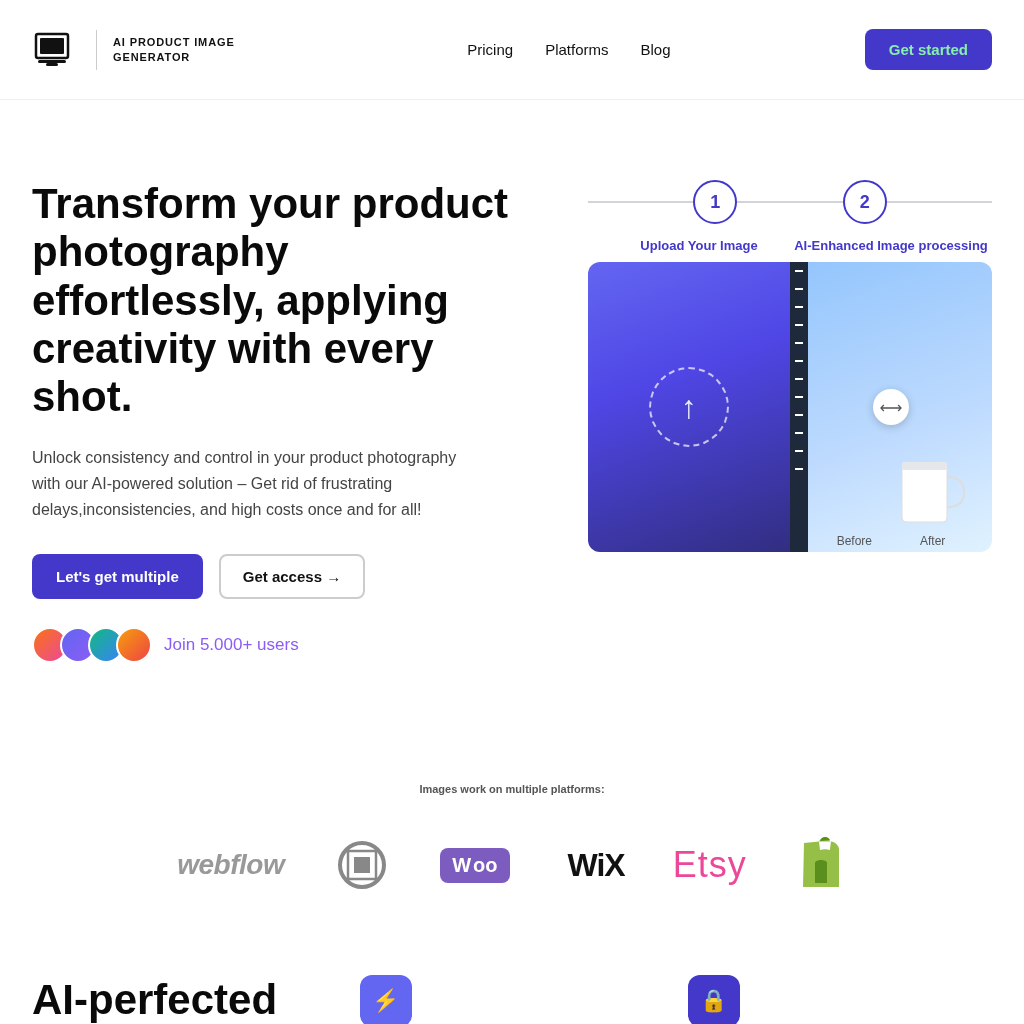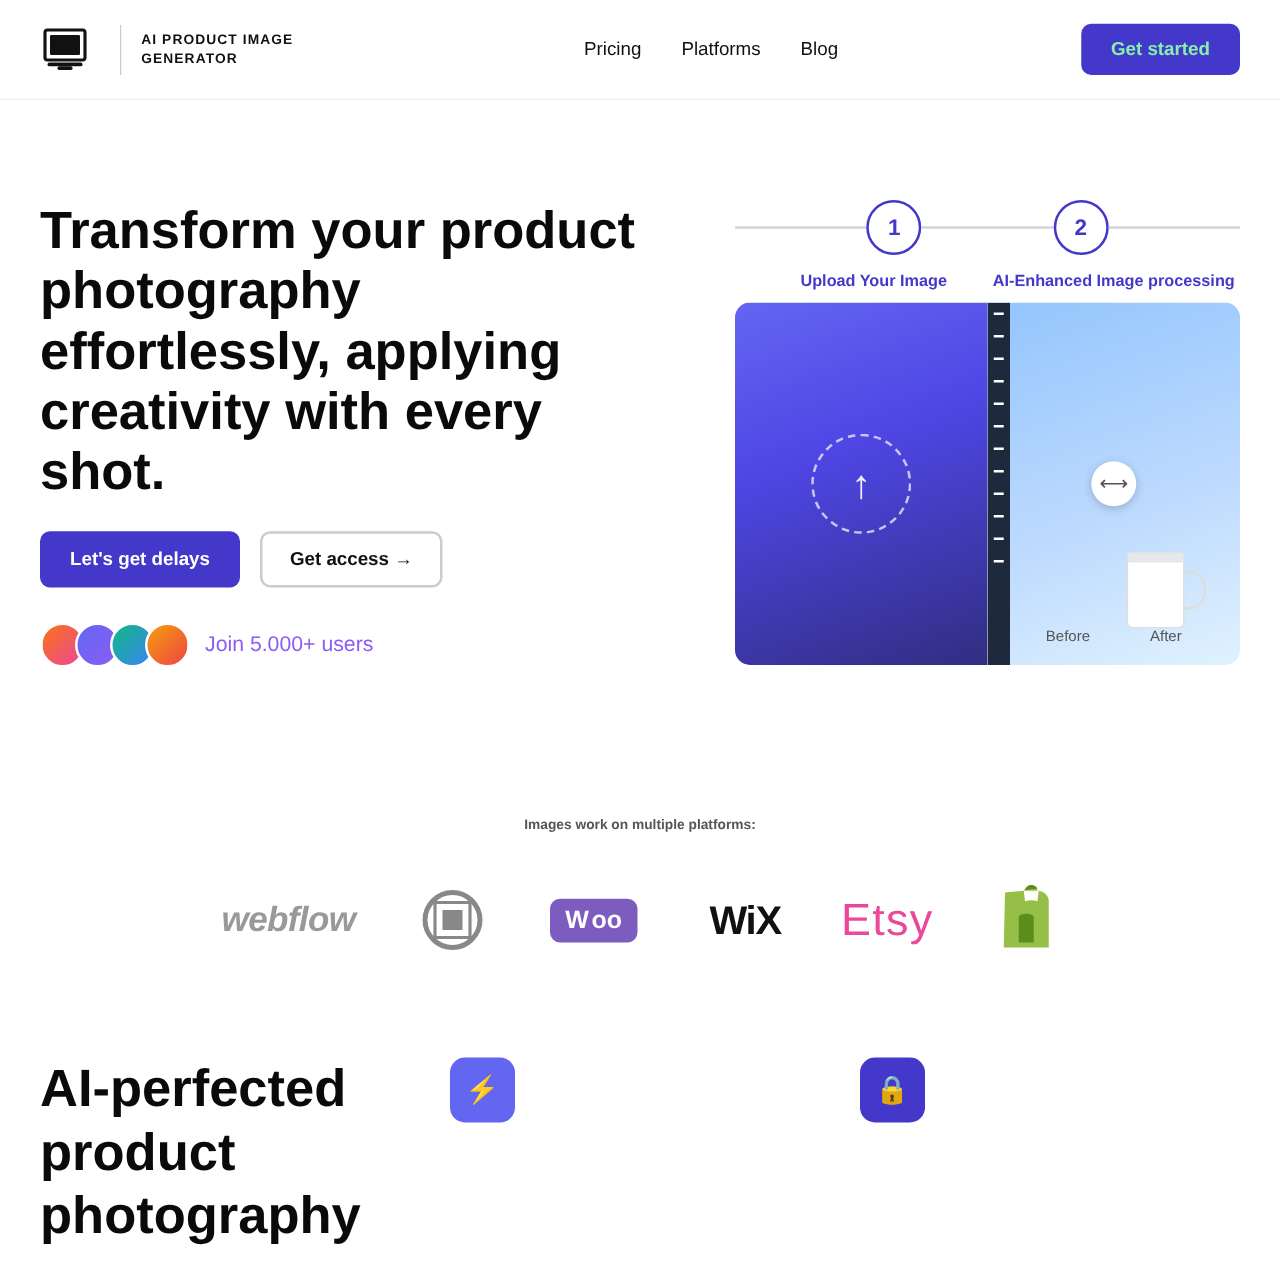--- a/index.html
+++ b/index.html
@@ -1,21 +1,21 @@
 <!DOCTYPE html>
 <html><head>
   <meta charset="utf-8">
   <style>
     * { margin: 0; padding: 0; box-sizing: border-box; }
     body { font-family: -apple-system, BlinkMacSystemFont, 'Segoe UI', sans-serif; background: #fff; color: #111; overflow-x: hidden; }
 
     
     nav {
       display: flex; align-items: center; justify-content: space-between;
-      padding: 0 32px; height: 80px; border-bottom: 1px solid #eee;
+      padding: 0 32px; height: 100px; border-bottom: 1px solid #eee;
     }
     .nav-logo {
       display: flex; align-items: center; gap: 12px;
     }
     .logo-icon {
       width: 48px; height: 48px; position: relative;
     }
     .logo-icon svg { width: 48px; height: 48px; }
     .logo-title {
       font-size: 11px; font-weight: 700; letter-spacing: 0.08em; color: #111; max-width: 160px; line-height: 1.3;
@@ -127,21 +127,21 @@
     }
     .compare-handle {
       position: absolute; left: 50%; top: 50%; transform: translate(-50%, -50%);
       width: 36px; height: 36px; background: #fff; border-radius: 50%;
       box-shadow: 0 2px 8px rgba(0,0,0,0.2);
       display: flex; align-items: center; justify-content: center;
       font-size: 16px; color: #555;
       z-index: 2;
     }
     .before-after {
-      position: absolute; bottom: 16px; display: flex; gap: 48px; left: 50%; transform: translateX(-50%);
+      position: absolute; bottom: 4px; display: flex; gap: 48px; left: 50%; transform: translateX(-50%);
     }
     .ba-label { font-size: 12px; color: #555; font-weight: 500; }
     .mug-svg { width: 80px; height: 100px; }
 
     
     .platforms-section {
       padding: 60px 32px 40px; text-align: center;
     }
     .platforms-title { font-size: 11px; font-weight: 600; color: #555; margin-bottom: 40px; }
     .platforms-logos {
@@ -205,22 +205,23 @@
     <a href="#">Platforms</a>
     <a href="#">Blog</a>
   </div>
 
   <button class="nav-cta">Get started</button>
 </nav>
 
 <section class="hero">
   <div class="hero-left">
     <h1 class="hero-title">Transform your product photography effortlessly, applying creativity with every shot.</h1>
+    <p class="hero-desc">Unlock consistency and control in your product photography with our AI-powered solution – Get rid of frustrating delays,inconsistencies, and high costs once and for all!</p>
     <div class="hero-buttons">
-      <button class="btn-primary">Let's get delays</button>
+      <button class="btn-primary">Let's get multiple</button>
       <button class="btn-secondary">Get access →</button>
     </div>
     <div class="hero-social">
       <div class="avatar-group">
         <div class="avatar av1"></div>
         <div class="avatar av2"></div>
         <div class="avatar av3"></div>
         <div class="avatar av4"></div>
       </div>
       <span class="social-text">Join 5.000+ users</span>

